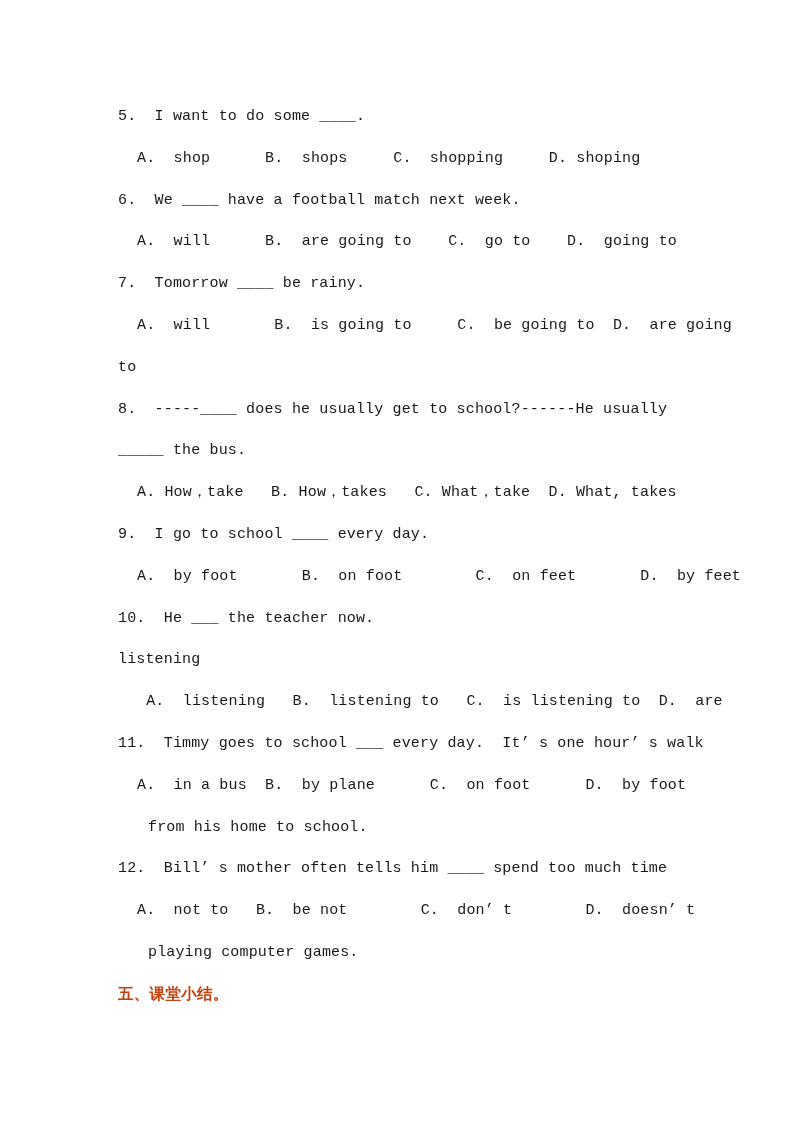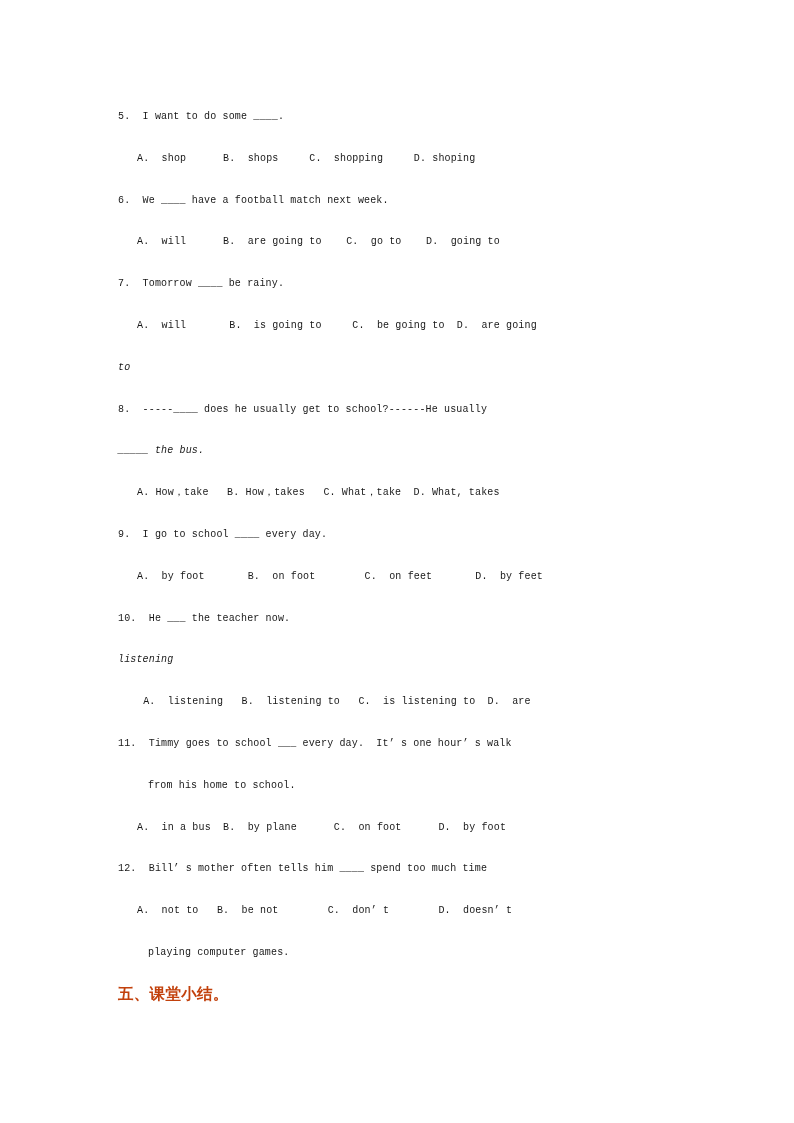--- a/index.html
+++ b/index.html
@@ -28,36 +28,36 @@
   
   #content {
     position: absolute;
     left: 118px;
     top: 96px;
     width: 566px;
   }
 
   .line {
     font-family: "Liberation Mono", "DejaVu Sans Mono", monospace;
-    font-size: 10px;
+    font-size: 15px;
     line-height: 41.8px;
     height: 41.8px;
     white-space: pre;
     letter-spacing: 0.15px;
     color: #181818;
   }
 
   
   .q { padding-left: 0px; }
 
   
   .opt { padding-left: 19px; }
 
   
-  .tail { padding-left: 0px; font-style: italic; }
+  .tail { padding-left: 0px; }
 
   
   .cont { padding-left: 30px; }
 
   .section-heading {
     font-family: "DejaVu Sans", "Liberation Sans", sans-serif;
     font-size: 15.5px;
     font-weight: bold;
     line-height: 41.8px;
     height: 41.8px;
@@ -88,22 +88,22 @@
     <div class="line opt">A. How，take   B. How，takes   C. What，take  D. What, takes</div>
 
     <div class="line q">9.  I go to school ____ every day.</div>
     <div class="line opt">A.  by foot       B.  on foot        C.  on feet       D.  by feet</div>
 
     <div class="line q">10.  He ___ the teacher now.</div>
     <div class="line tail">listening</div>
     <div class="line opt"> A.  listening   B.  listening to   C.  is listening to  D.  are</div>
 
     <div class="line q">11.  Timmy goes to school ___ every day.  It’ s one hour’ s walk</div>
+    <div class="line opt">A.  in a bus  B.  by plane      C.  on foot      D.  by foot</div>
     <div class="line cont">from his home to school.</div>
-    <div class="line opt">A.  in a bus  B.  by plane      C.  on foot      D.  by foot</div>
 
     <div class="line q">12.  Bill’ s mother often tells him ____ spend too much time</div>
     <div class="line opt">A.  not to   B.  be not        C.  don’ t        D.  doesn’ t</div>
     <div class="line cont">playing computer games.</div>
 
     <div class="section-heading">五、课堂小结。</div>
 
   </div>
 </div>
 

